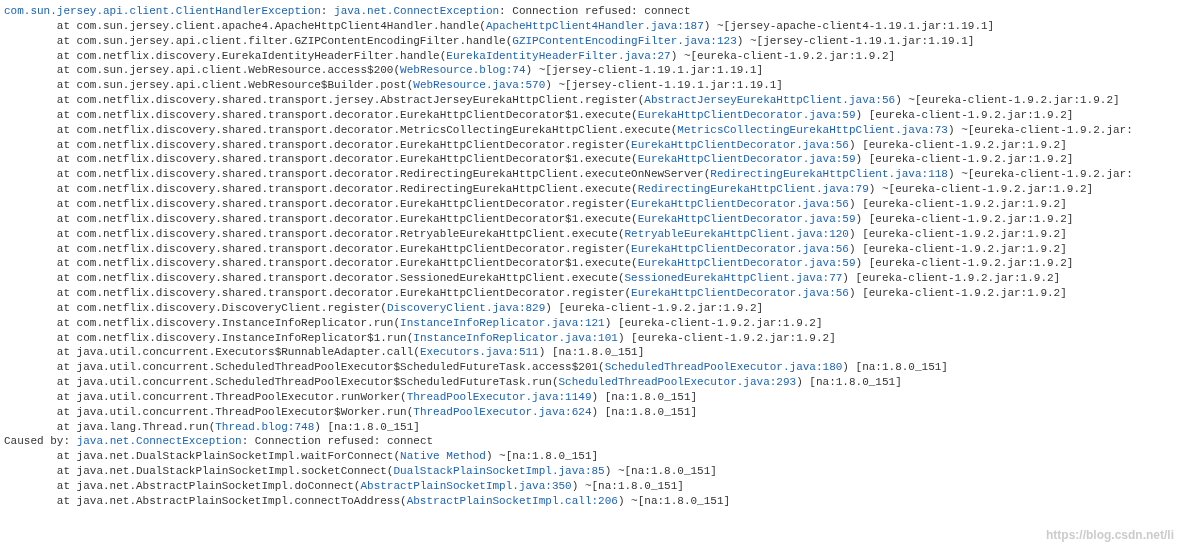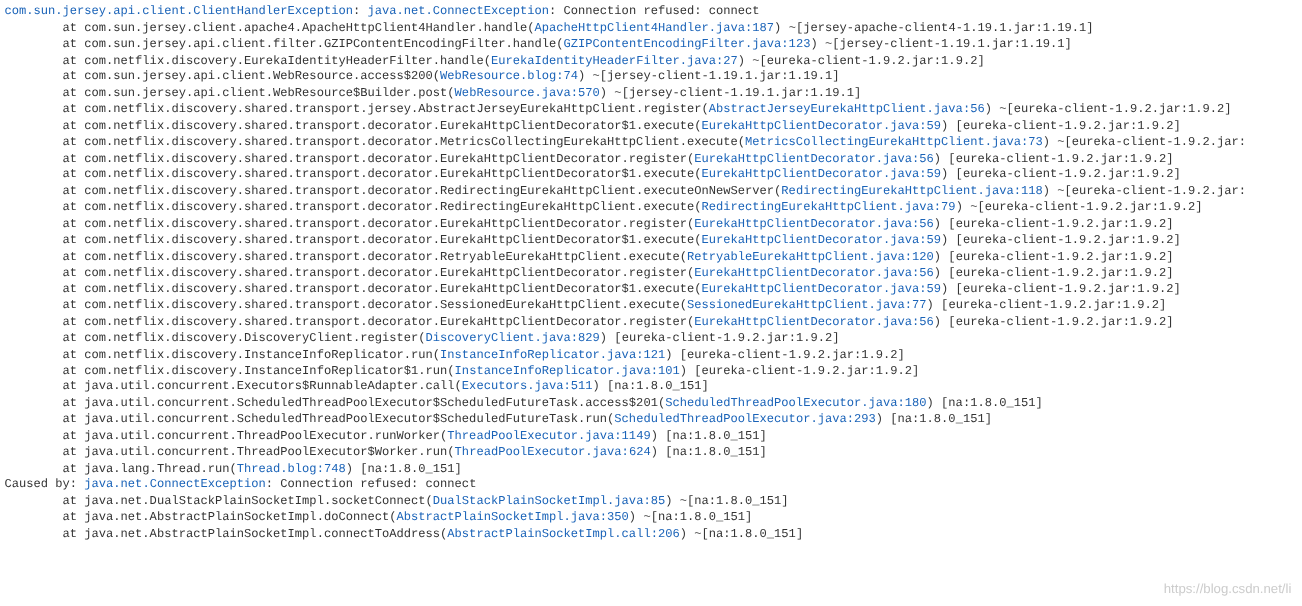--- a/index.html
+++ b/index.html
@@ -18,20 +18,21 @@
     color: #1a63b8;
     cursor: pointer;
   }
   .watermark {
     position: fixed;
     right: 10px;
     bottom: 8px;
     color: #ccc;
     font-family: Arial, sans-serif;
     font-size: 12px;
+    font-weight: bold;
   }
 </style>
 </head>
 <body>
 
 <div id="root">
     <div class="line"><span class="link">com.sun.jersey.api.client.ClientHandlerException</span><span>: </span><span class="link">java.net.ConnectException</span><span>: Connection refused: connect</span></div>
     <div class="line"><span>        at com.sun.jersey.client.apache4.ApacheHttpClient4Handler.handle(</span><span class="link">ApacheHttpClient4Handler.java:187</span><span>) ~[jersey-apache-client4-1.19.1.jar:1.19.1]</span></div>
     <div class="line"><span>        at com.sun.jersey.api.client.filter.GZIPContentEncodingFilter.handle(</span><span class="link">GZIPContentEncodingFilter.java:123</span><span>) ~[jersey-client-1.19.1.jar:1.19.1]</span></div>
     <div class="line"><span>        at com.netflix.discovery.EurekaIdentityHeaderFilter.handle(</span><span class="link">EurekaIdentityHeaderFilter.java:27</span><span>) ~[eureka-client-1.9.2.jar:1.9.2]</span></div>
@@ -54,17 +55,18 @@
     <div class="line"><span>        at com.netflix.discovery.DiscoveryClient.register(</span><span class="link">DiscoveryClient.java:829</span><span>) [eureka-client-1.9.2.jar:1.9.2]</span></div>
     <div class="line"><span>        at com.netflix.discovery.InstanceInfoReplicator.run(</span><span class="link">InstanceInfoReplicator.java:121</span><span>) [eureka-client-1.9.2.jar:1.9.2]</span></div>
     <div class="line"><span>        at com.netflix.discovery.InstanceInfoReplicator$1.run(</span><span class="link">InstanceInfoReplicator.java:101</span><span>) [eureka-client-1.9.2.jar:1.9.2]</span></div>
     <div class="line"><span>        at java.util.concurrent.Executors$RunnableAdapter.call(</span><span class="link">Executors.java:511</span><span>) [na:1.8.0_151]</span></div>
     <div class="line"><span>        at java.util.concurrent.ScheduledThreadPoolExecutor$ScheduledFutureTask.access$201(</span><span class="link">ScheduledThreadPoolExecutor.java:180</span><span>) [na:1.8.0_151]</span></div>
     <div class="line"><span>        at java.util.concurrent.ScheduledThreadPoolExecutor$ScheduledFutureTask.run(</span><span class="link">ScheduledThreadPoolExecutor.java:293</span><span>) [na:1.8.0_151]</span></div>
     <div class="line"><span>        at java.util.concurrent.ThreadPoolExecutor.runWorker(</span><span class="link">ThreadPoolExecutor.java:1149</span><span>) [na:1.8.0_151]</span></div>
     <div class="line"><span>        at java.util.concurrent.ThreadPoolExecutor$Worker.run(</span><span class="link">ThreadPoolExecutor.java:624</span><span>) [na:1.8.0_151]</span></div>
     <div class="line"><span>        at java.lang.Thread.run(</span><span class="link">Thread.blog:748</span><span>) [na:1.8.0_151]</span></div>
     <div class="line"><span>Caused by: </span><span class="link">java.net.ConnectException</span><span>: Connection refused: connect</span></div>
+    <div class="line"><span>        at java.net.DualStackPlainSocketImpl.waitForConnect(</span><span class="link">Native Method</span><span>) ~[na:1.8.0_151]</span></div>
     <div class="line"><span>        at java.net.DualStackPlainSocketImpl.socketConnect(</span><span class="link">DualStackPlainSocketImpl.java:85</span><span>) ~[na:1.8.0_151]</span></div>
     <div class="line"><span>        at java.net.AbstractPlainSocketImpl.doConnect(</span><span class="link">AbstractPlainSocketImpl.java:350</span><span>) ~[na:1.8.0_151]</span></div>
     <div class="line"><span>        at java.net.AbstractPlainSocketImpl.connectToAddress(</span><span class="link">AbstractPlainSocketImpl.call:206</span><span>) ~[na:1.8.0_151]</span></div>
   </div>
 <div class="watermark">https://blog.csdn.net/li</div>
 
 </body></html>

